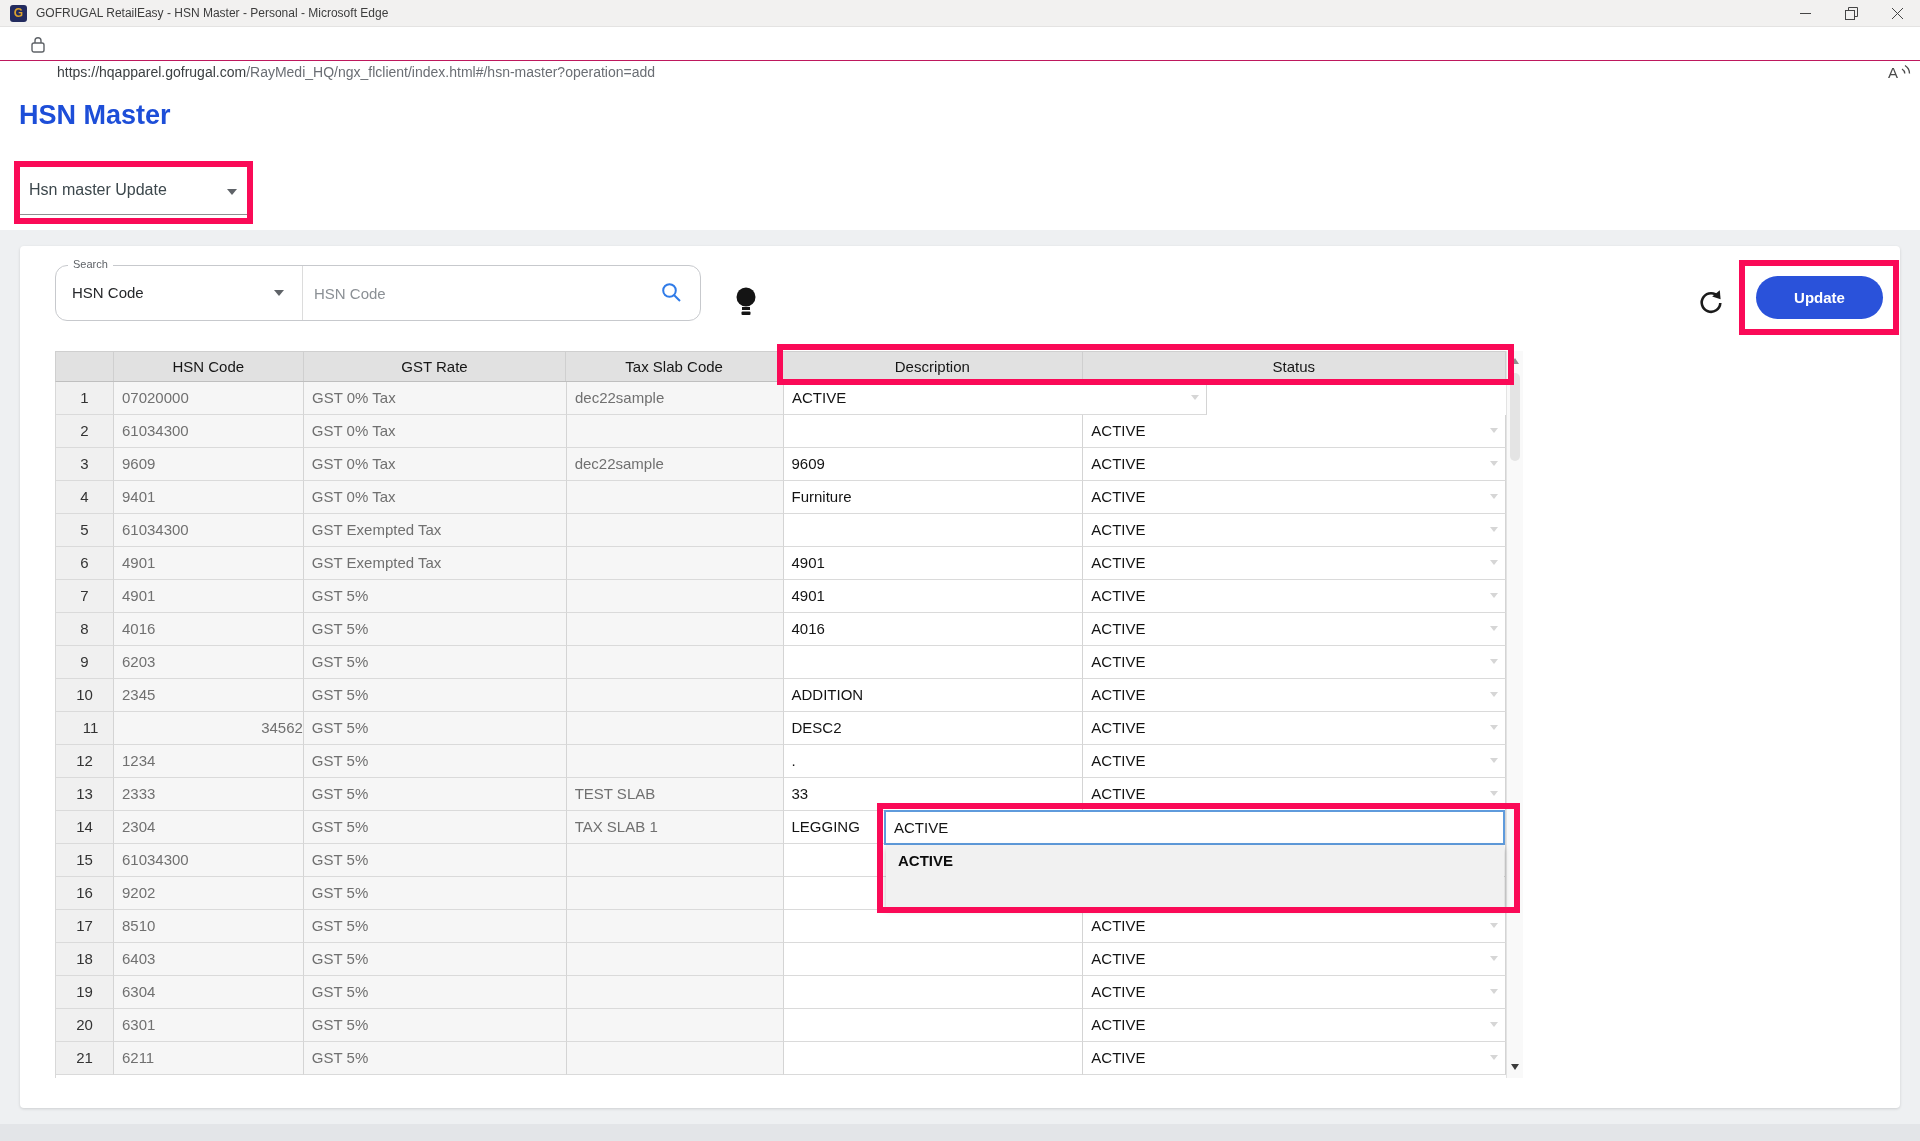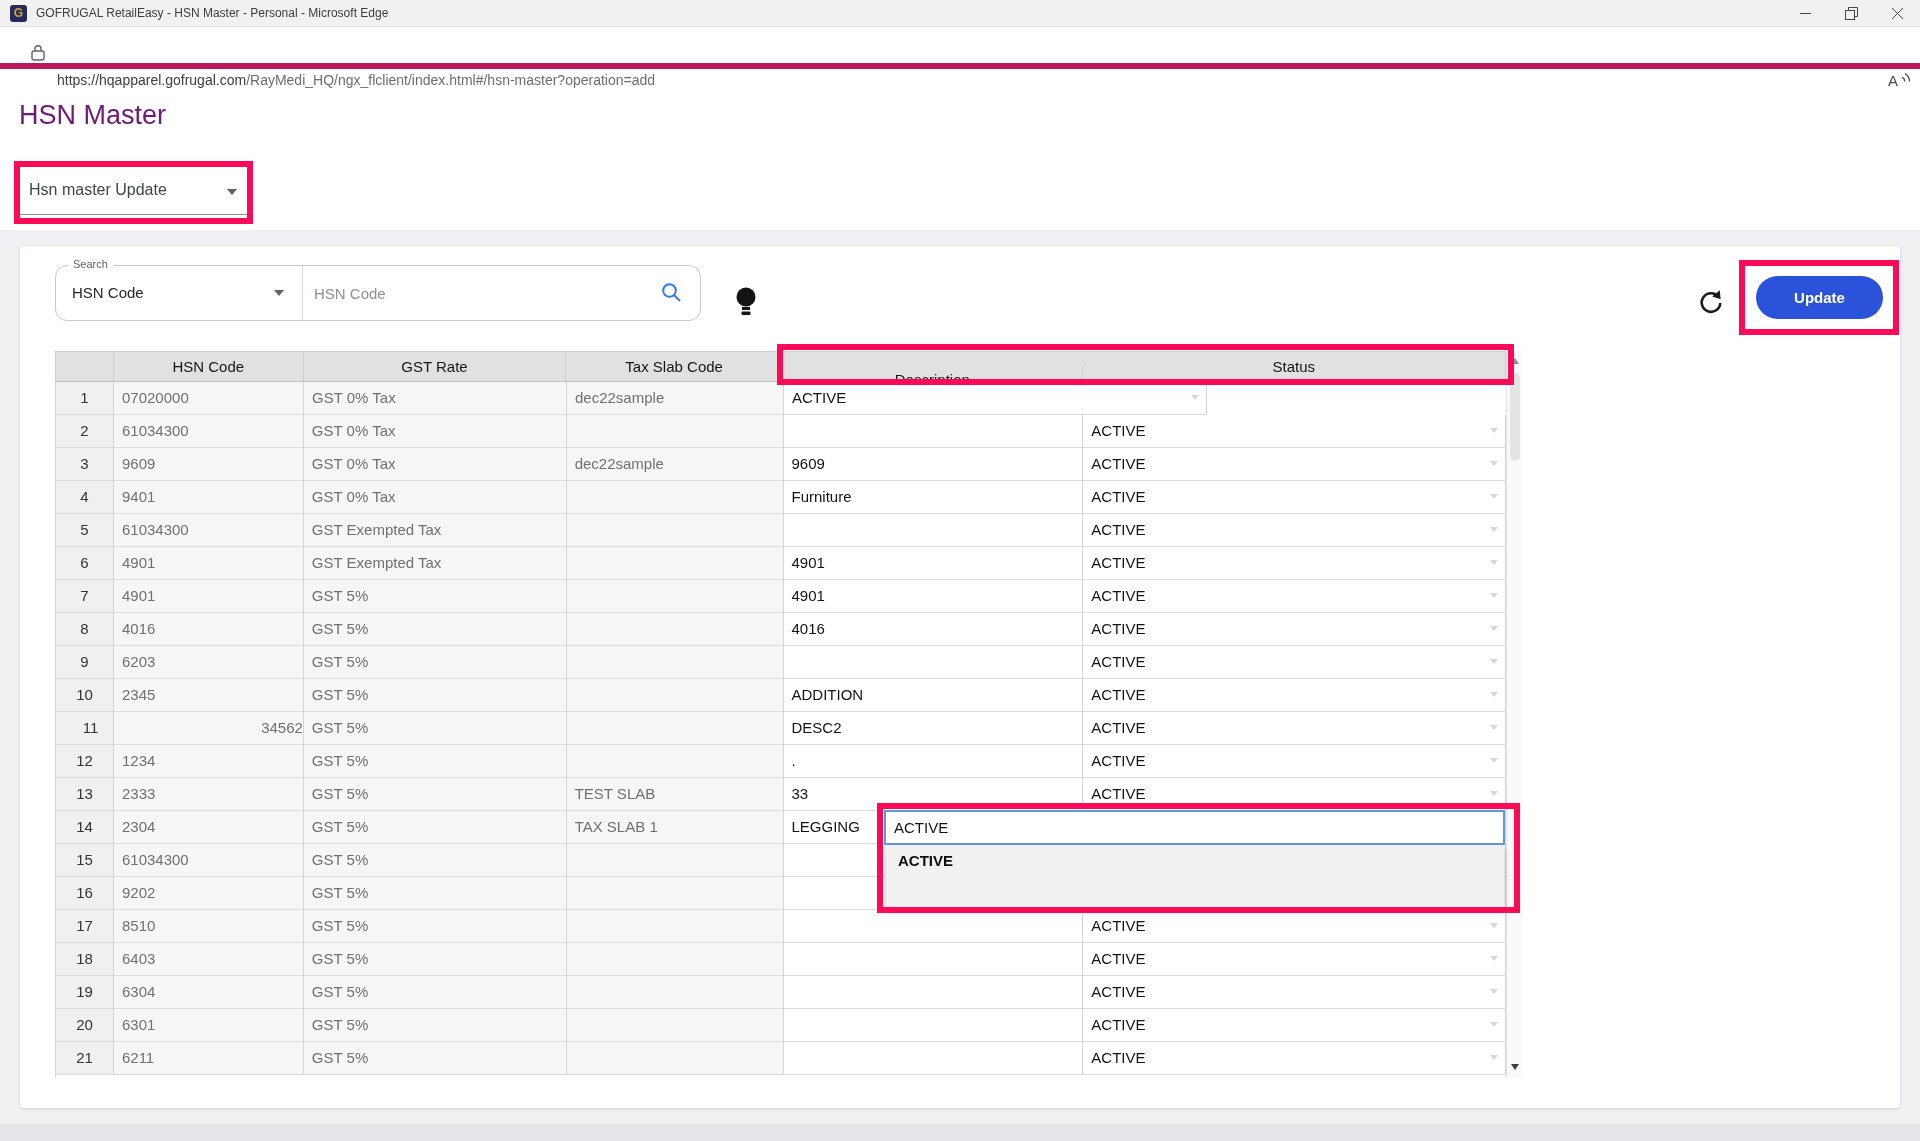--- a/index.html
+++ b/index.html
@@ -9,27 +9,27 @@
   .abs { position:absolute; }
 
   
   .titlebar { left:0; top:0; width:1920px; height:27px; background:#f2f1f0;
               border-bottom:1px solid #e4e3e2; }
   .favicon { left:10px; top:5px; width:17px; height:17px; background:#232b5f;
              border-radius:3px; color:#dda32e; font-weight:bold; font-size:12px;
              text-align:center; line-height:17px; }
   .win-title { left:36px; top:0; height:27px; line-height:27px; font-size:12px; color:#3d3d3d; }
   .winbtn { top:0; width:46px; height:27px; display:flex; align-items:center; justify-content:center; }
-  .urlbar { left:0; top:36px; width:1920px; height:33px; background:#fff;
-            border-bottom:6px solid #be185d; }
+  .urlbar { left:0; top:28px; width:1920px; height:33px; background:#fff;
+            border-bottom:1px solid #be185d; }
   .urltext { left:57px; top:28px; height:33px; line-height:33px; font-size:14px; }
   .urltext .dom { color:#3c4043; } .urltext .path { color:#6a6e74; }
 
   
-  .page-title { left:19px; top:100px; font-size:27px; font-weight:400; color:#701a75; }
+  .page-title { left:19px; top:100px; font-size:27px; font-weight:700; color:#1d4ed8; }
   .gray-bg { left:0; top:230px; width:1920px; height:911px; background:#eef0f2; }
   .bottom-strip { left:0; top:1124px; width:1920px; height:17px; background:#e3e5e8; }
   .card { left:20px; top:246px; width:1880px; height:862px; background:#fff;
           border-radius:4px; box-shadow:0 1px 3px rgba(0,0,0,.14); }
 
   .hl { border:6px solid #fa0a57; pointer-events:none; z-index:60; }
   .hl-op     { left:14px;  top:161px; width:239px; height:63px; }
   .hl-update { left:1739px; top:260px; width:160px; height:75px; }
   .hl-header { left:777px; top:344px; width:737px; height:41px; }
   .hl-drop   { left:877px; top:803px; width:643px; height:110px; }
@@ -176,21 +176,21 @@
 
 <button class="abs update-btn">Update</button>
 <div class="abs hl hl-update"></div>
 
 <div class="abs tbl">
   <div class="thead">
       <div class="hc" style="width: 58px;"></div>
       <div class="hc" style="width: 190px;">HSN Code</div>
       <div class="hc" style="width: 263px;">GST Rate</div>
       <div class="hc" style="width: 217px;">Tax Slab Code</div>
-      <div class="hc" style="width: 300px; margin-top: 13px;">Description</div>
+      <div class="hc" style="width: 300px;">Description</div>
       <div class="hc" style="width: 423px;">Status</div>
     </div>
   <div class="tbody">
       <div class="trow">
         <div class="td c-num" style="width: 58px;">1</div>
         <div class="td c-ro" style="width: 190px;">07020000</div>
         <div class="td c-ro" style="width: 263px;">GST 0% Tax</div>
         <div class="td c-ro" style="width: 217px;">dec22sample</div>
         <div class="td c-edit" style="width: 423px;">ACTIVE<span class="mini-caret"></span></div>
       </div>

